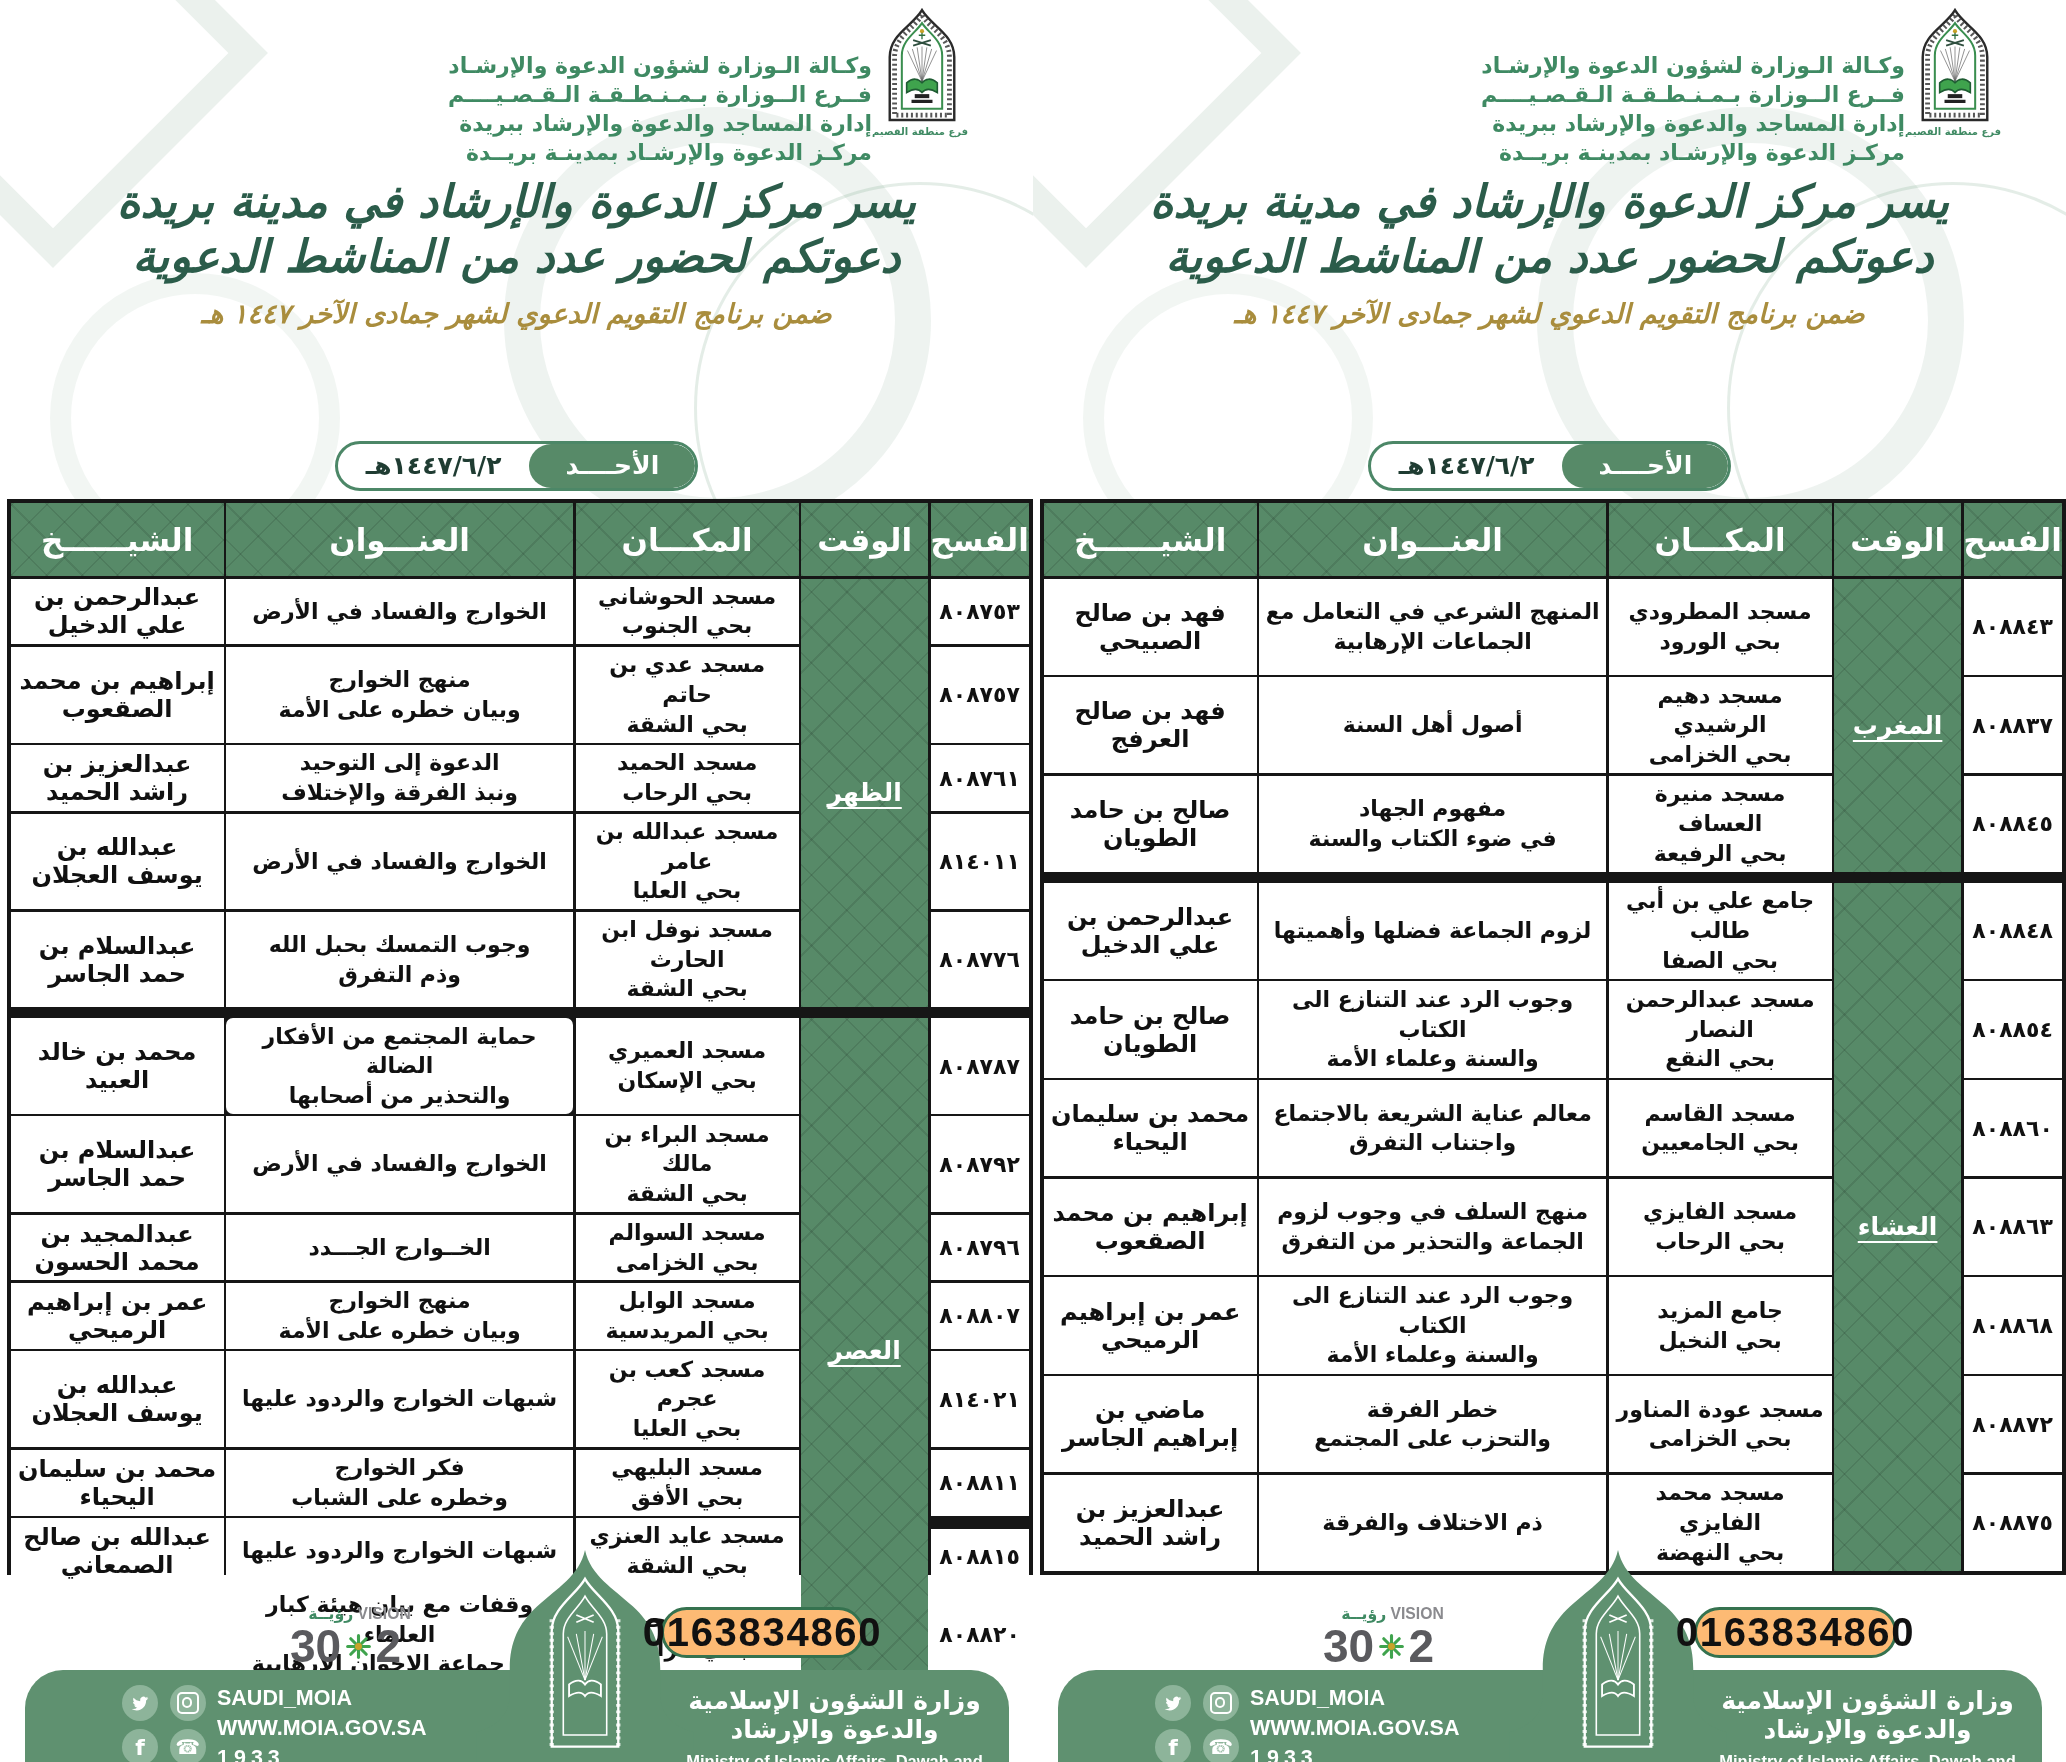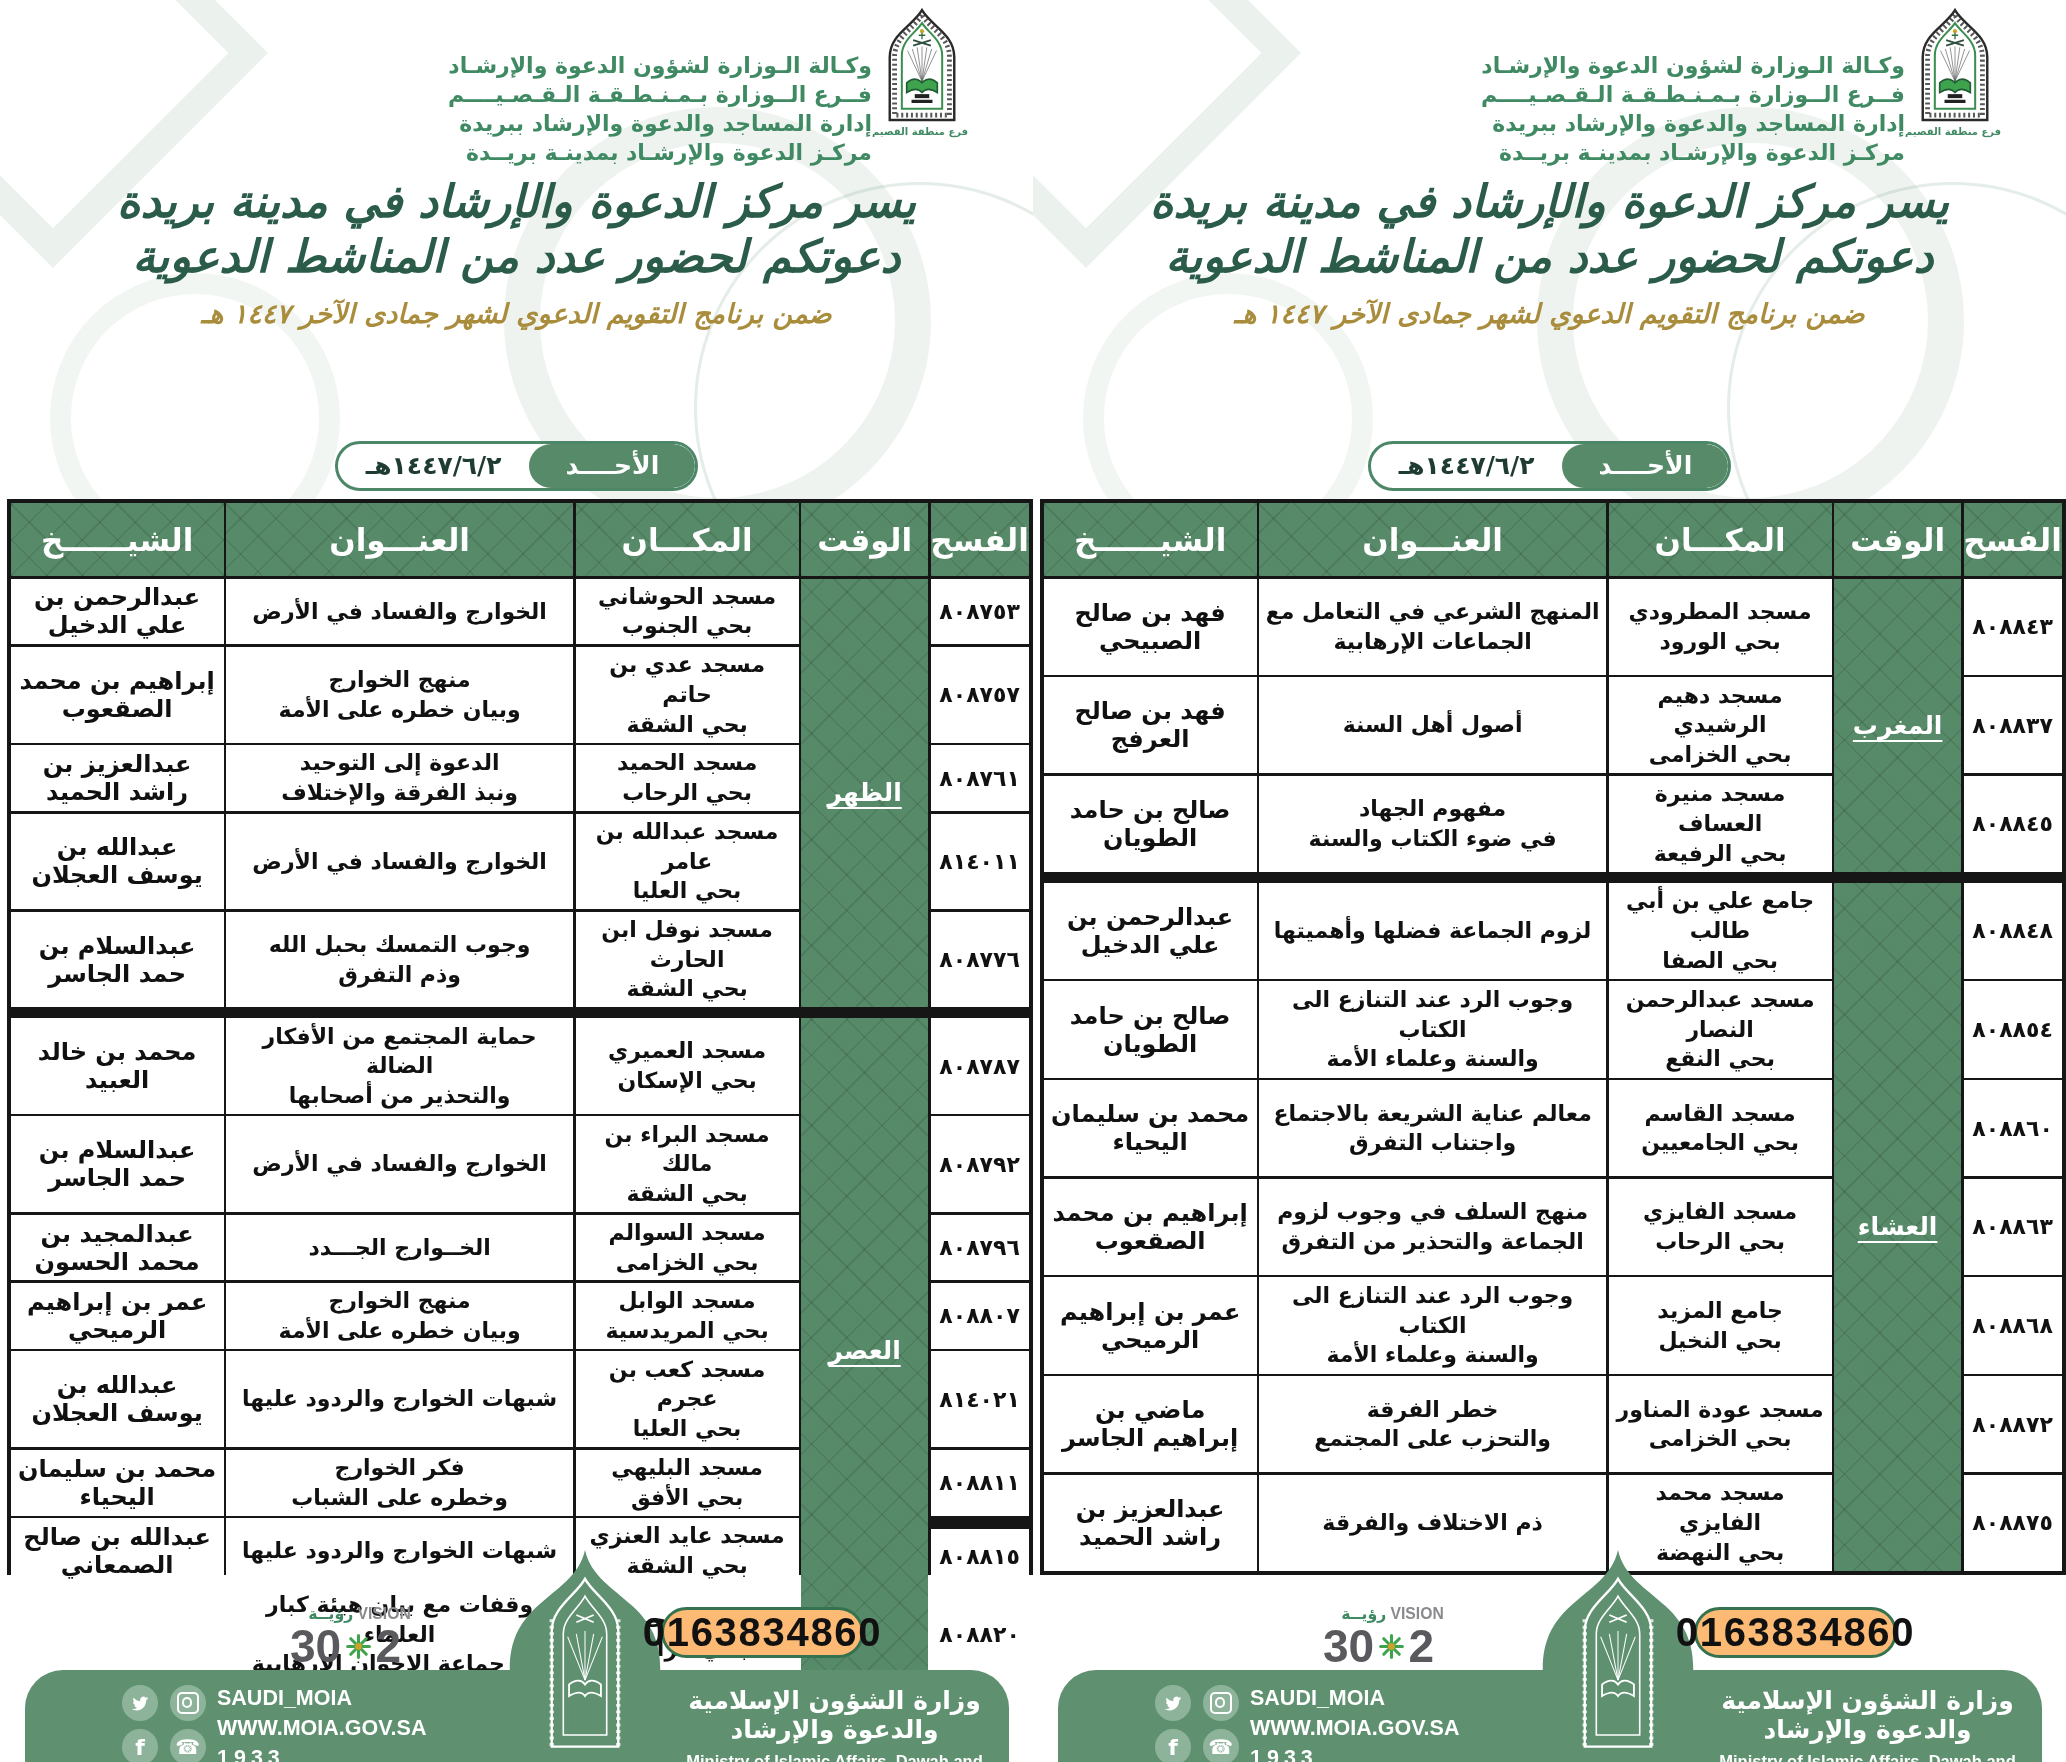--- a/index.html
+++ b/index.html
@@ -180,21 +180,21 @@
       <div class="cell c-permit" style="grid-area: 6 / 1;">٨٠٨٧٧٦</div>
       <div class="cell c-place" style="grid-area: 6 / 3;">مسجد نوفل ابن الحارث
 بحي الشقة</div>
       <div class="cell c-title" style="grid-area: 6 / 4;">وجوب التمسك بحبل الله
 وذم التفرق</div>
       <div class="cell c-sheikh" style="grid-area: 6 / 5;">عبدالسلام بن حمد الجاسر</div>
       <div class="cell time-cell" style="grid-area: 8 / 2 / span 8;">العصر</div>
       <div class="cell c-permit" style="grid-area: 8 / 1;">٨٠٨٧٨٧</div>
       <div class="cell c-place" style="grid-area: 8 / 3;">مسجد العميري
 بحي الإسكان</div>
-      <div class="cell c-title" style="grid-area: 8 / 4;">حماية المجتمع من الأفكار الضالة
+      <div class="cell c-title" style="grid-area: 8 / 4; border-radius: 7px;">حماية المجتمع من الأفكار الضالة
 والتحذير من أصحابها</div>
       <div class="cell c-sheikh" style="grid-area: 8 / 5;">محمد بن خالد العبيد</div>
       <div class="cell c-permit" style="grid-area: 9 / 1;">٨٠٨٧٩٢</div>
       <div class="cell c-place" style="grid-area: 9 / 3;">مسجد البراء بن مالك
 بحي الشقة</div>
       <div class="cell c-title" style="grid-area: 9 / 4;">الخوارج والفساد في الأرض</div>
       <div class="cell c-sheikh" style="grid-area: 9 / 5;">عبدالسلام بن حمد الجاسر</div>
       <div class="cell c-permit" style="grid-area: 10 / 1;">٨٠٨٧٩٦</div>
       <div class="cell c-place" style="grid-area: 10 / 3;">مسجد السوالم
 بحي الخزامى</div>

